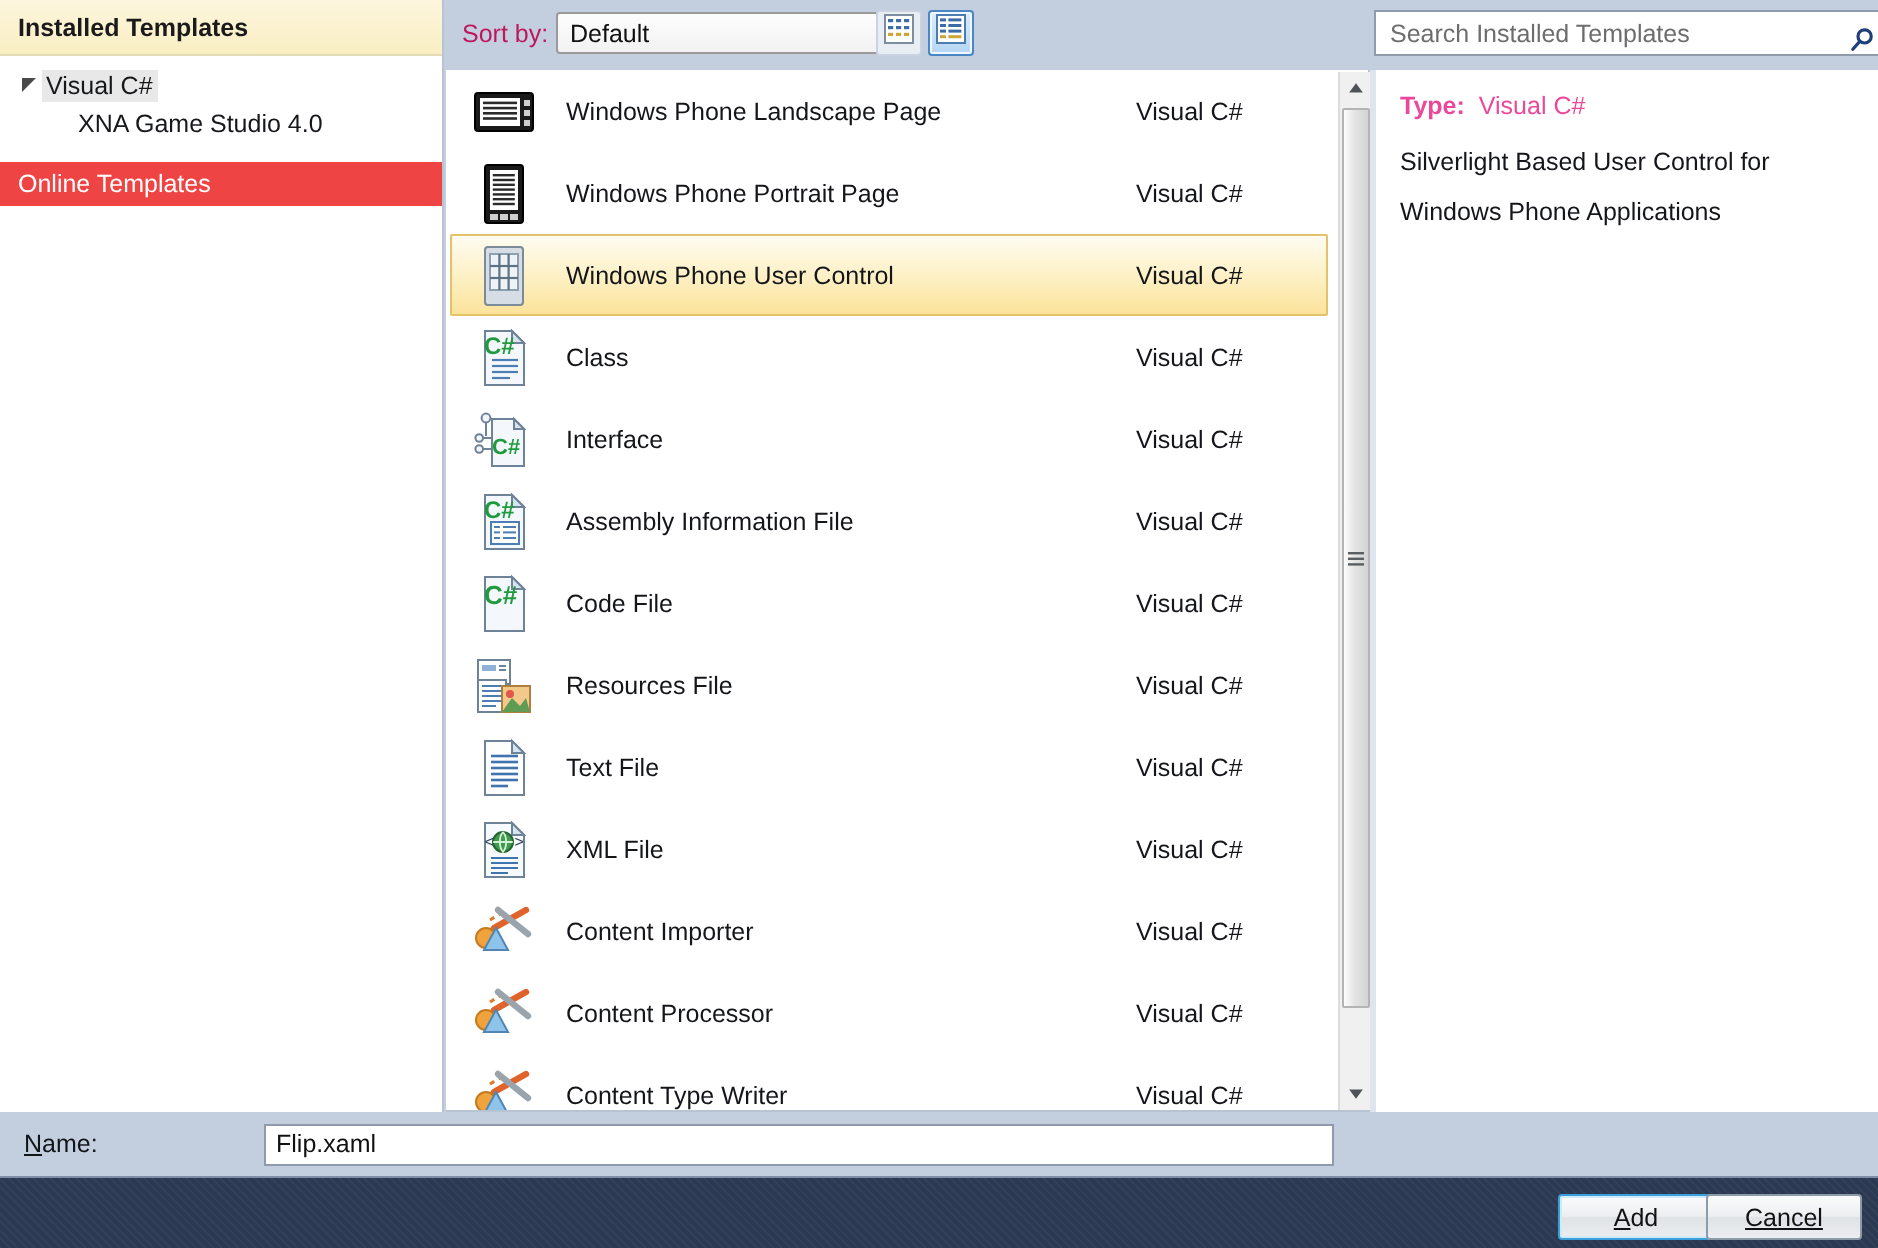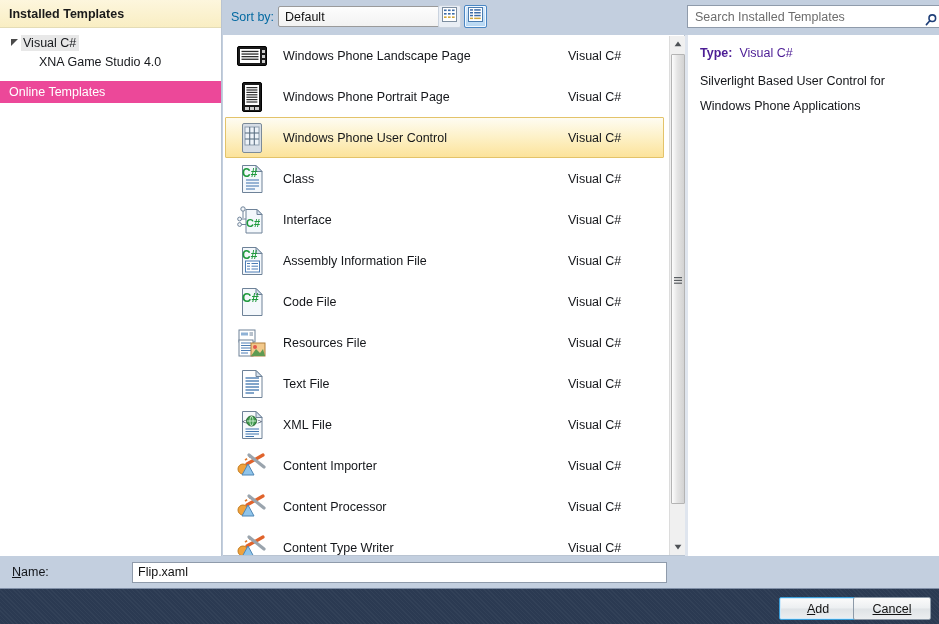--- a/index.html
+++ b/index.html
@@ -55,37 +55,37 @@
   .tree-child {
     padding-left: 39px;
     height: 20px;
     display: flex; align-items: center;
     font-size: 12.5px; color: #16181c;
     cursor: default;
   }
   .sidebar-band {
     margin-top: 9px;
     height: 22px;
-    background: #ec4899;
+    background: #ef4444;
     color: #ffffff;
     display: flex; align-items: center;
     padding-left: 9px;
     font-size: 12.5px;
     cursor: default;
   }
 
   
   .toolbar {
     position: absolute; left: 223px; top: 0;
     width: 716px; height: 35px;
     background: #c3cfdf;
   }
   .sortby-label {
     position: absolute; left: 8px; top: 10px;
-    font-size: 12.5px; color: #0369a1;
+    font-size: 12.5px; color: #be185d;
   }
   .sortby-select {
     position: absolute; left: 55px; top: 6px;
     width: 182px; height: 21px;
     background: linear-gradient(to bottom, #fdfdfd 0%, #f2f2f2 100%);
     border: 1px solid #9a9a9a;
     border-radius: 2px;
     font-size: 12.5px; color: #101010;
     display: flex; align-items: center;
     padding-left: 6px;
@@ -214,21 +214,21 @@
 
   
   .info {
     position: absolute; left: 688px; top: 35px;
     width: 251px; height: 521px;
     background: #ffffff;
   }
   .info-type {
     margin: 11px 0 0 12px;
     font-size: 12.5px;
-    color: #4c1d95;
+    color: #ec4899;
   }
   .info-type b { font-weight: bold; }
   .info-type .val { margin-left: 7px; }
   .info-desc {
     margin: 9px 12px 0 12px;
     font-size: 12.5px;
     color: #14161a;
     line-height: 25px;
   }
 

